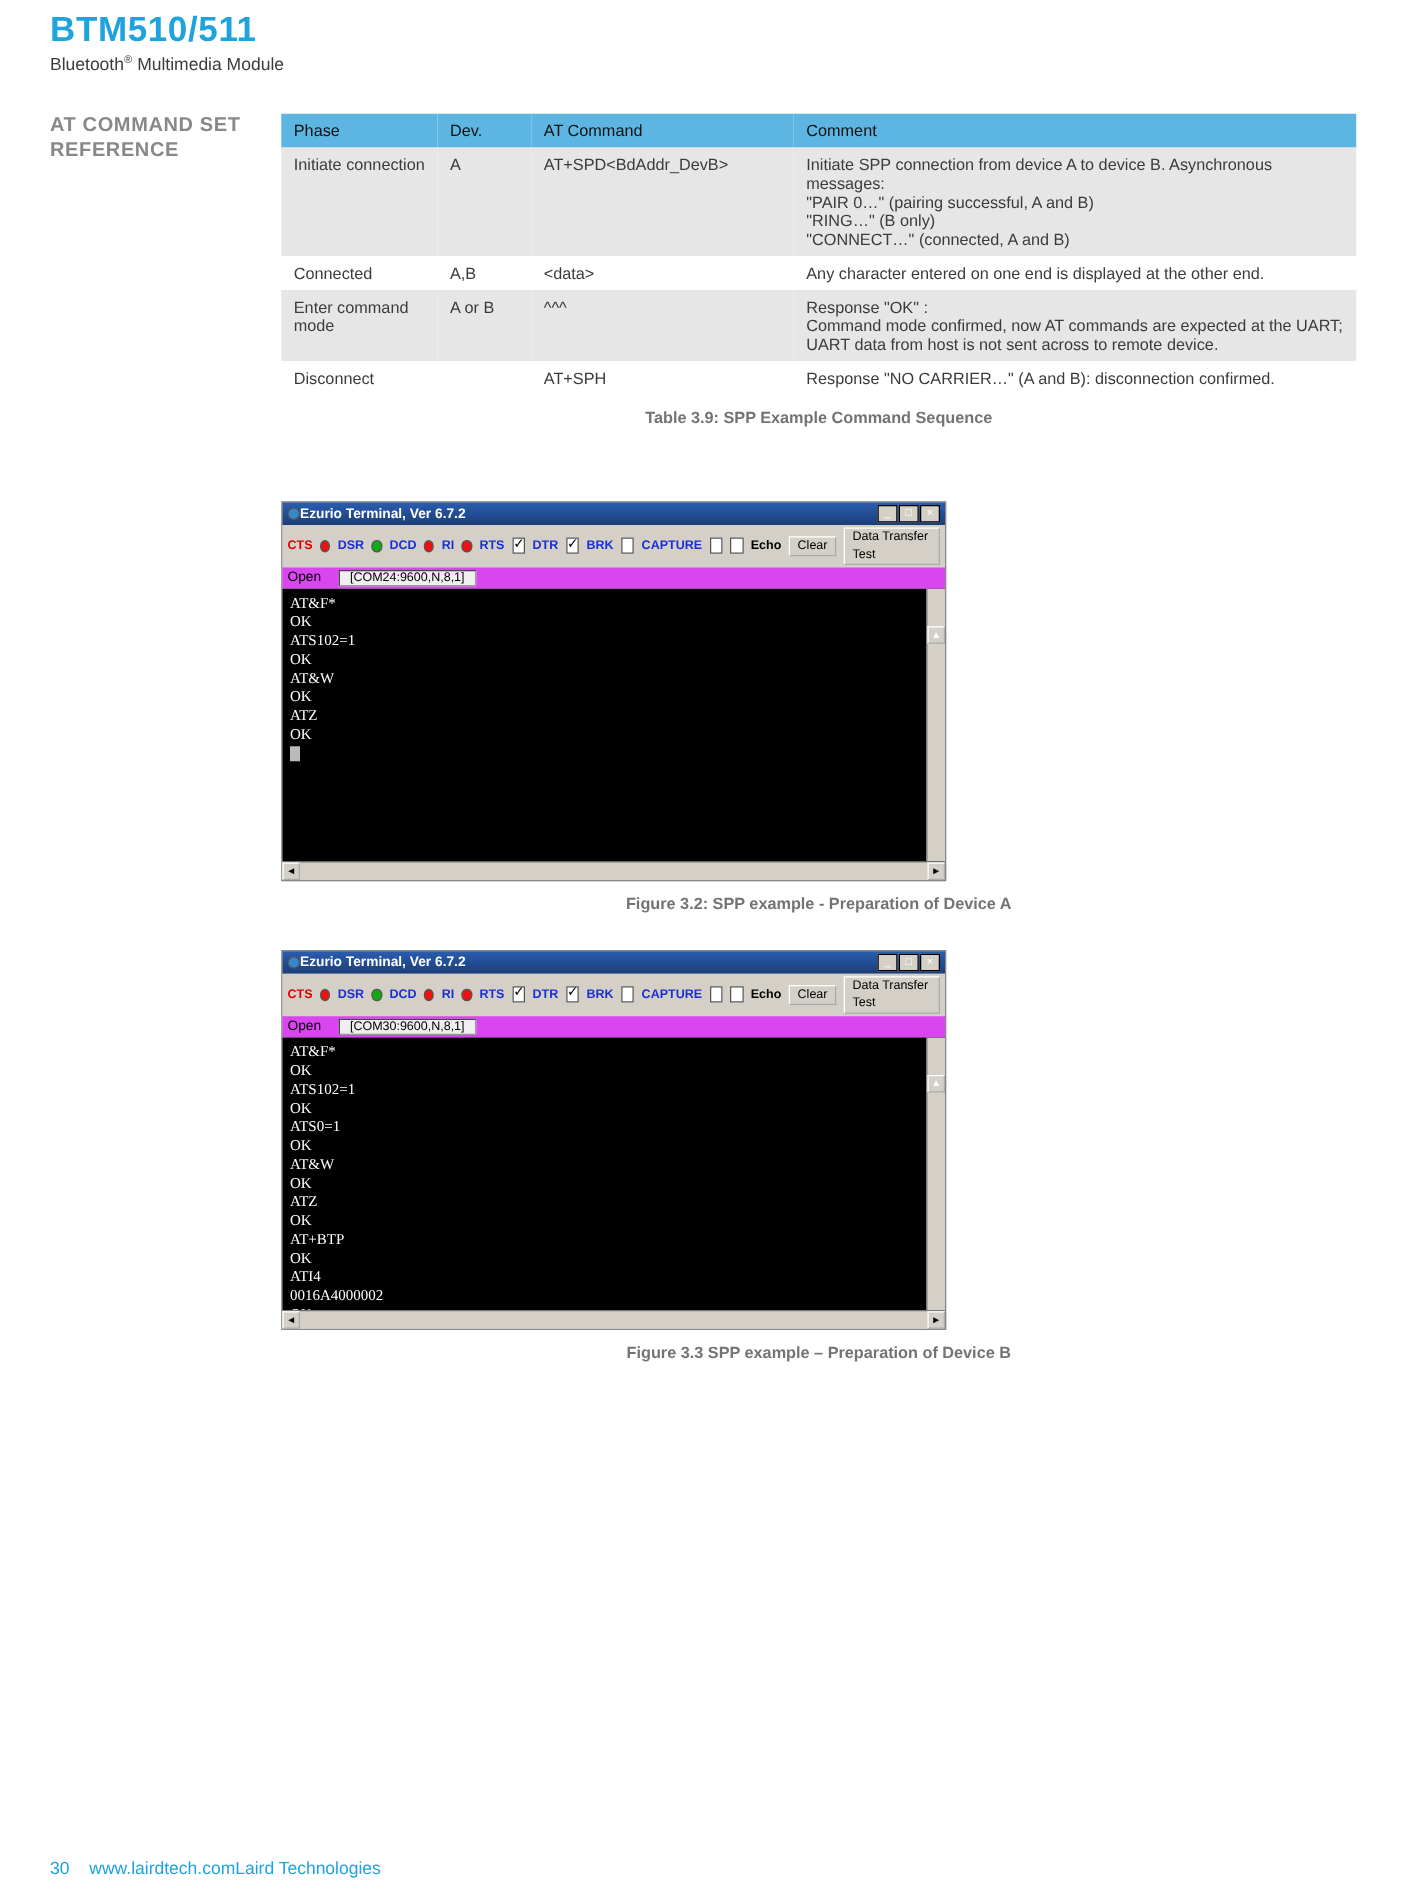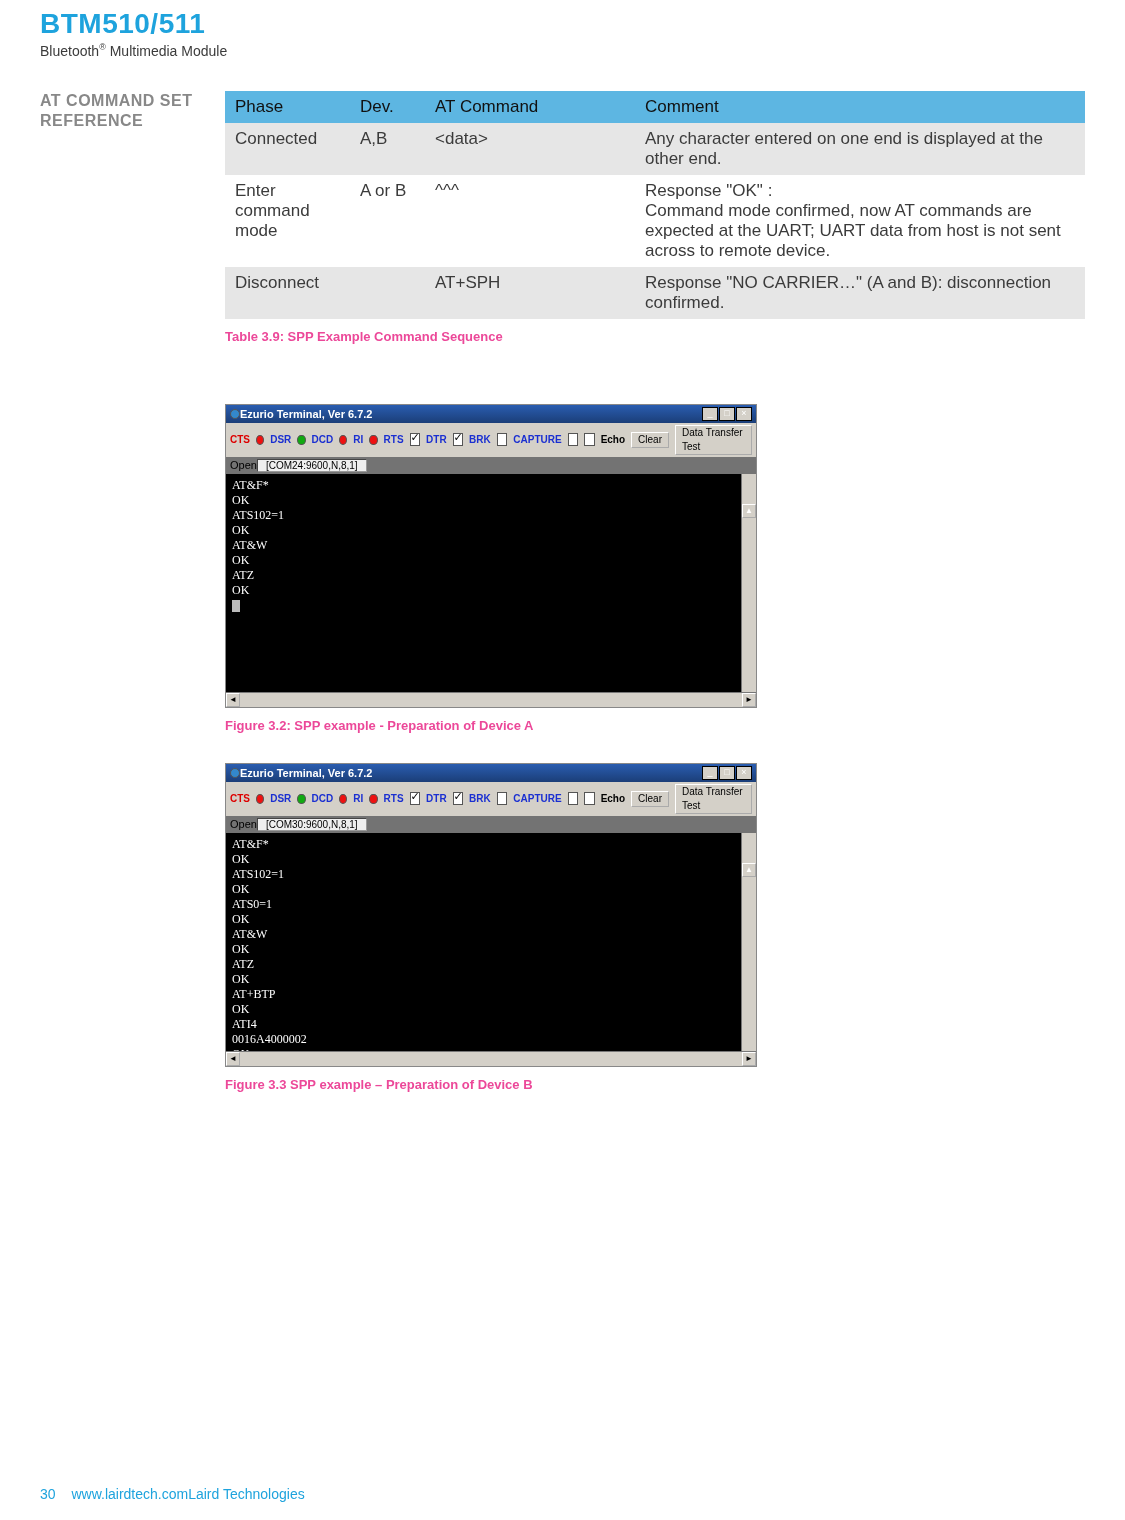--- a/index.html
+++ b/index.html
@@ -4,44 +4,44 @@
 <style>
   html,body{margin:0;padding:0;font-family:"Segoe UI",Arial,sans-serif;color:#3b3b3b;background:#fff}
   .page{width:1125px;min-height:1520px;box-sizing:border-box;padding:8px 40px 0 40px;position:relative}
   .hdr-title{font-size:28px;font-weight:700;color:#1ea3dd;letter-spacing:0.5px}
   .hdr-sub{font-size:14px;color:#3b3b3b;margin-top:2px}
   .sup{font-size:9px;vertical-align:super}
   .two-col{display:flex;margin-top:32px}
   .left-col{width:175px;flex:0 0 175px;padding-right:10px}
   .right-col{flex:1}
   .section-label{font-size:16px;font-weight:700;color:#888;line-height:1.25;letter-spacing:0.5px}
-  table.spp{width:100%;border-collapse:collapse;font-size:17px;color:#3b3b3b}
+  table.spp{width:100%;border-collapse:collapse;font-size:13px;color:#3b3b3b}
   table.spp th,table.spp td{text-align:left;vertical-align:top;padding:6px 10px}
   table.spp thead th{background:#5db6e2;color:#111;font-weight:400}
   table.spp tbody tr:nth-child(odd) td{background:#e6e6e6}
   table.spp tbody tr:nth-child(even) td{background:#fff}
-  .caption{font-weight:700;font-size:13px;color:#ec4899;margin:10px 0 30px 0}
+  .caption{text-align:center;font-weight:700;font-size:13px;color:#737373;margin:10px 0 30px 0}
   
   .term-wrap{display:flex;margin-top:60px}
   .term{width:530px;background:#d4d0c8;border:1px solid #888;font-family:Tahoma,Arial,sans-serif;font-size:11px;color:#000}
   .term-title{background:linear-gradient(#2a5db0,#1b3e78);color:#fff;padding:2px 4px;display:flex;align-items:center}
   .term-title .ttxt{flex:1;font-weight:700}
   .win-btns{display:flex;gap:1px}
   .win-btn{width:14px;height:12px;background:#d4d0c8;border:1px solid #000;display:inline-block;font-size:9px;line-height:10px;text-align:center}
   .term-row{display:flex;align-items:center;gap:6px;padding:2px 4px;background:#d4d0c8;flex-wrap:nowrap}
   .led{width:8px;height:8px;border-radius:50%;display:inline-block;vertical-align:middle;border:1px solid #555}
   .led.red{background:#e11}
   .led.grn{background:#1a1}
   .lbl{font-weight:700;font-size:10px}
   .lbl.red{color:#d00}
   .lbl.blue{color:#1a2fd1}
   .chk{width:11px;height:11px;border:1px solid #555;background:#fff;display:inline-block;vertical-align:middle;position:relative}
   .chk.on::after{content:"✓";position:absolute;top:-3px;left:0;font-size:11px;color:#000}
   .btn3d{background:#d4d0c8;border:1px outset #fff;padding:0 6px;font-size:10px;line-height:14px}
-  .open-row{display:flex;align-items:center;padding:2px 4px;background:#737373}
+  .open-row{display:flex;align-items:center;gap:14px;padding:2px 4px;background:#d946ef}
   .cominfo{border:1px inset #999;background:#efefef;padding:0 8px;font-size:10px}
   .black{background:#000;color:#fff;font-family:Liberation Serif, serif;font-size:12px;padding:4px 6px;height:210px;white-space:pre;position:relative;overflow:hidden}
   .black .cursor{display:inline-block;width:8px;height:12px;background:#bbb;vertical-align:middle}
   .sb-v{position:absolute;top:0;right:0;width:14px;height:100%;background:#d4d0c8;border-left:1px solid #777}
   .sb-v .arrow{width:100%;height:14px;background:#d4d0c8;border:1px outset #fff;box-sizing:border-box;font-size:8px;text-align:center;line-height:12px}
   .sb-v .track{height:calc(100% - 28px)}
   .sb-h{display:flex;background:#d4d0c8;border-top:1px solid #777}
   .sb-h .arrow{width:14px;height:14px;background:#d4d0c8;border:1px outset #fff;box-sizing:border-box;font-size:8px;text-align:center;line-height:12px}
   .sb-h .track{flex:1}
   .footer{position:absolute;bottom:18px;left:40px;right:40px;display:flex;justify-content:flex-start;color:#1ea3dd;font-size:14px}
@@ -69,20 +69,29 @@
         <thead>
           <tr>
             <th style="width:105px">Phase</th>
             <th style="width:55px">Dev.</th>
             <th style="width:190px">AT Command</th>
             <th>Comment</th>
           </tr>
         </thead>
         <tbody>
           <tr>
+            <td>Initiate connection</td>
+            <td>A</td>
+            <td>AT+SPD&lt;BdAddr_DevB&gt;</td>
+            <td style="white-space:pre-line">Initiate SPP connection from device A to device B. Asynchronous messages:
+"PAIR 0…"        (pairing successful, A and B)
+"RING…"           (B only)
+"CONNECT…"  (connected, A and B)</td>
+          </tr>
+          <tr>
             <td>Connected</td>
             <td>A,B</td>
             <td>&lt;data&gt;</td>
             <td style="white-space:pre-line">Any character entered on one end is displayed at the other end.</td>
           </tr>
           <tr>
             <td>Enter command mode</td>
             <td>A or B</td>
             <td>^^^</td>
             <td style="white-space:pre-line">Response "OK" :

